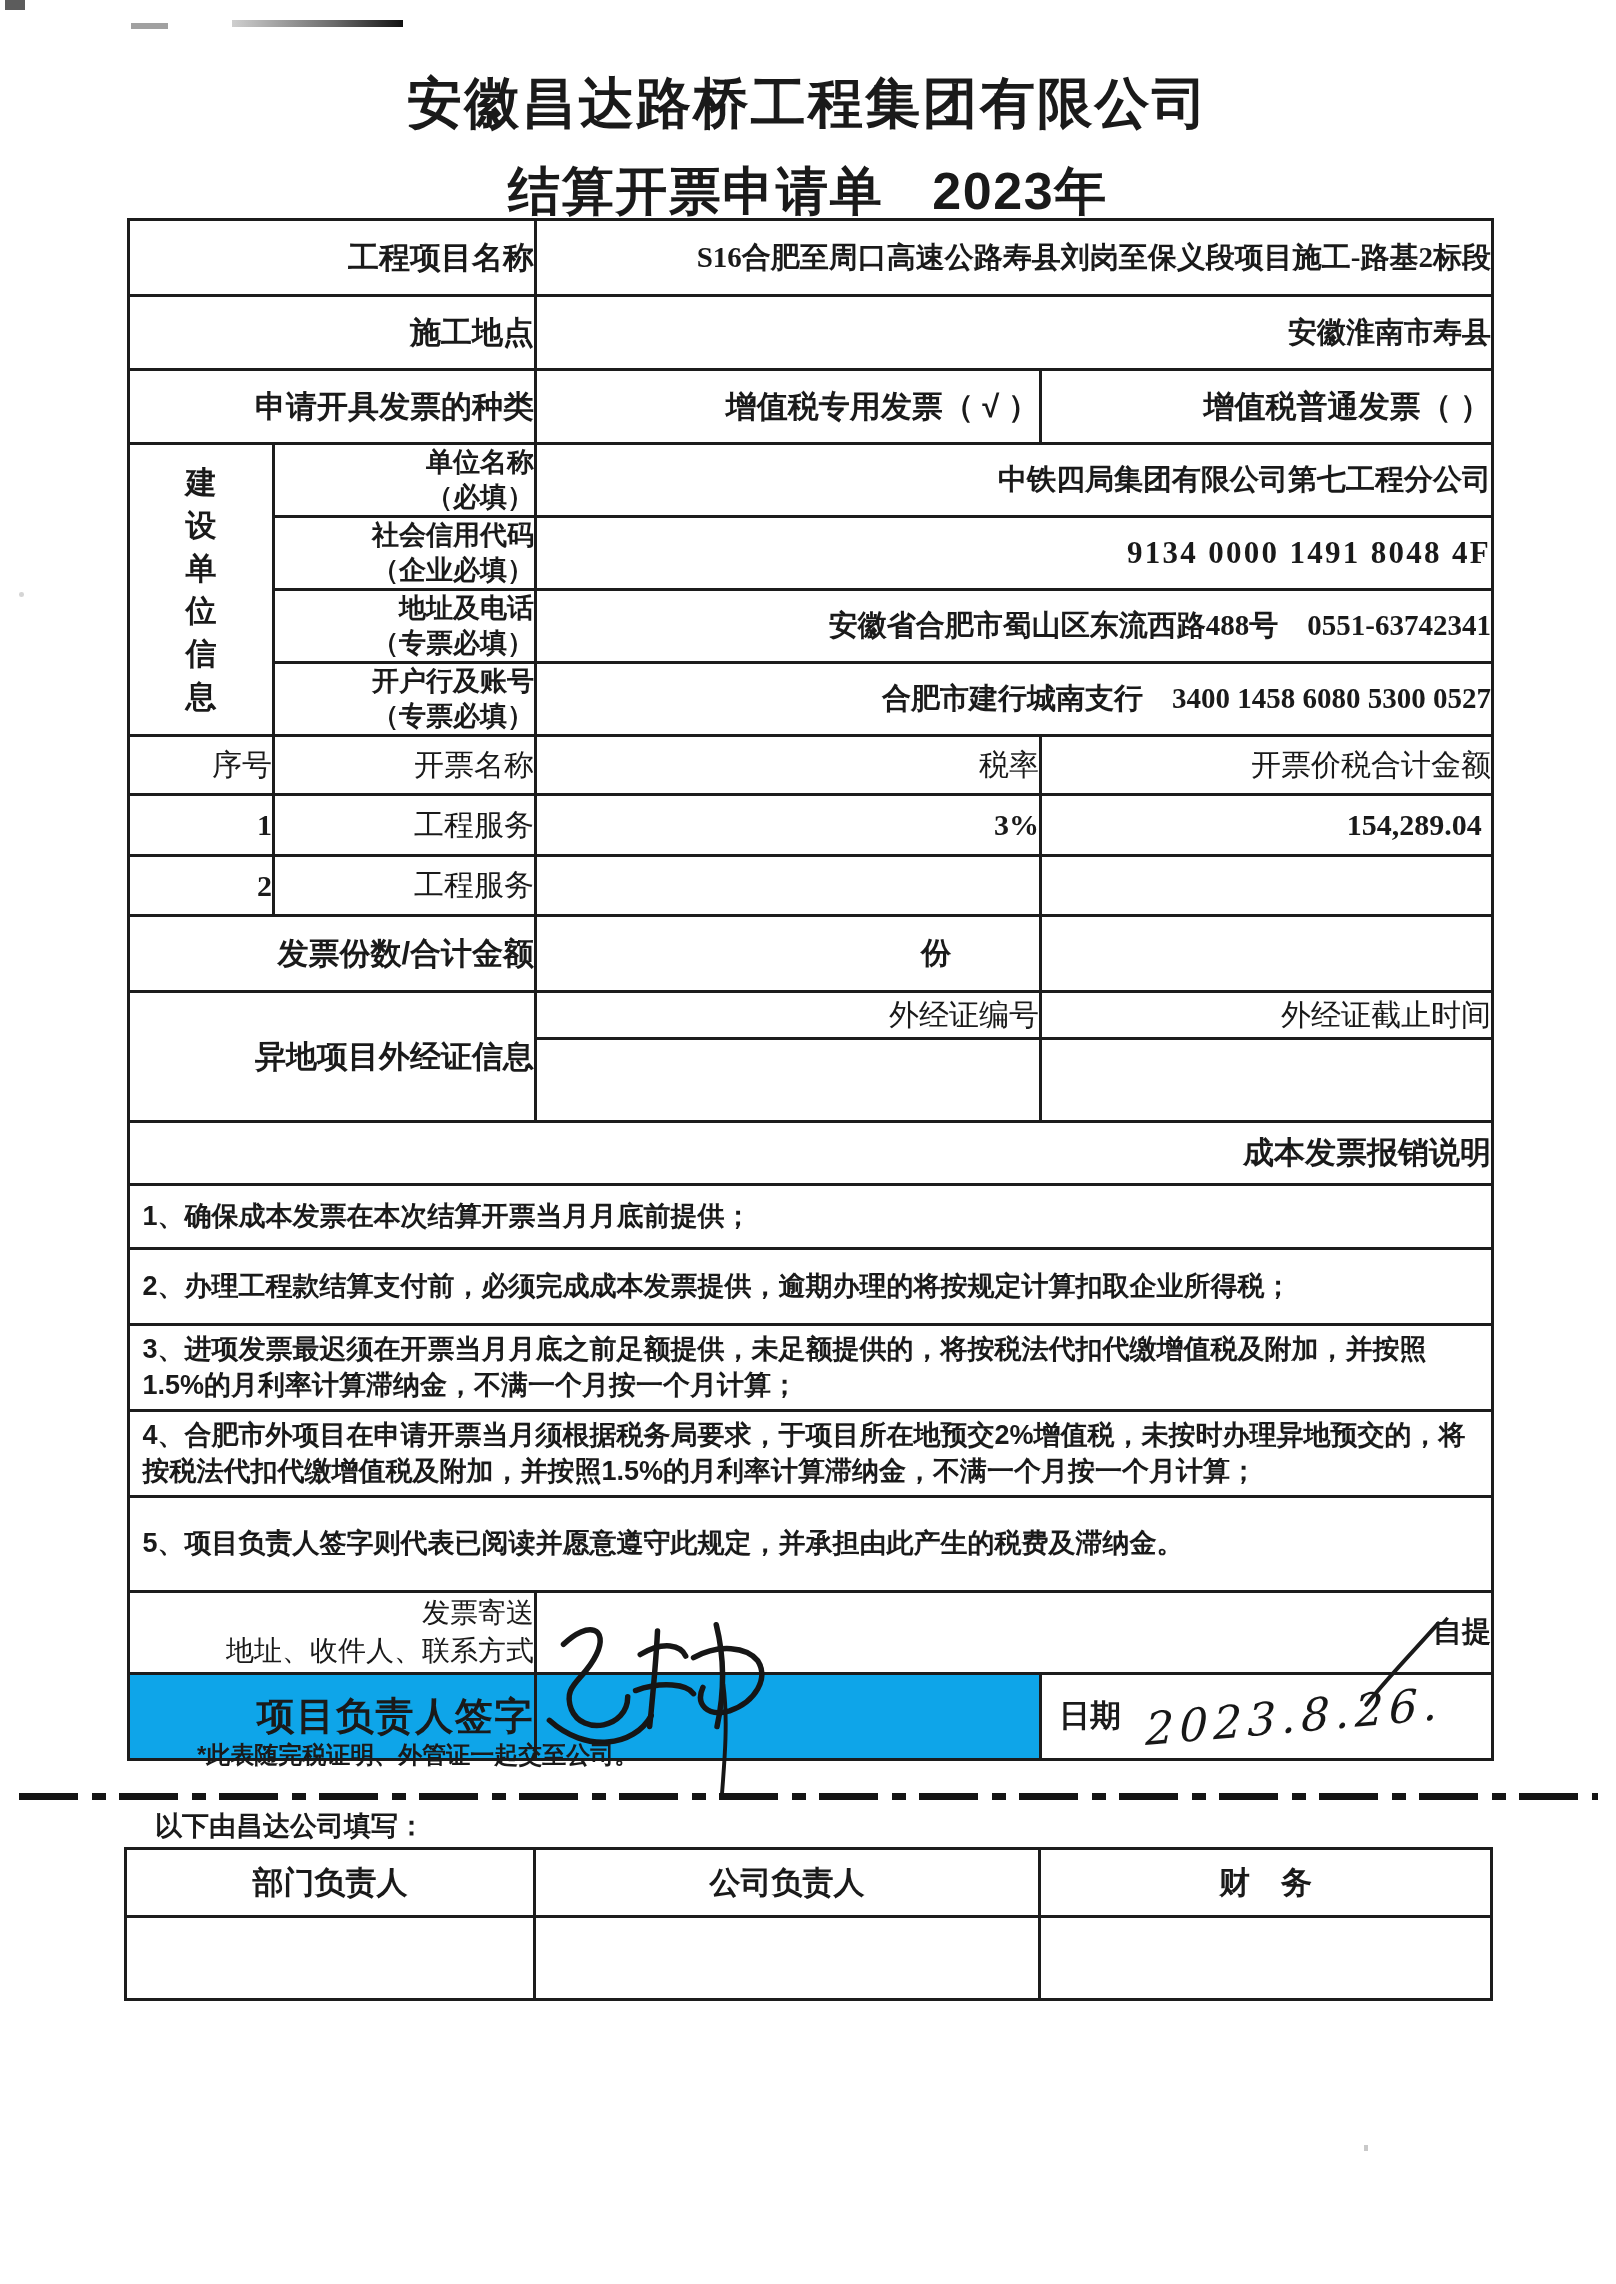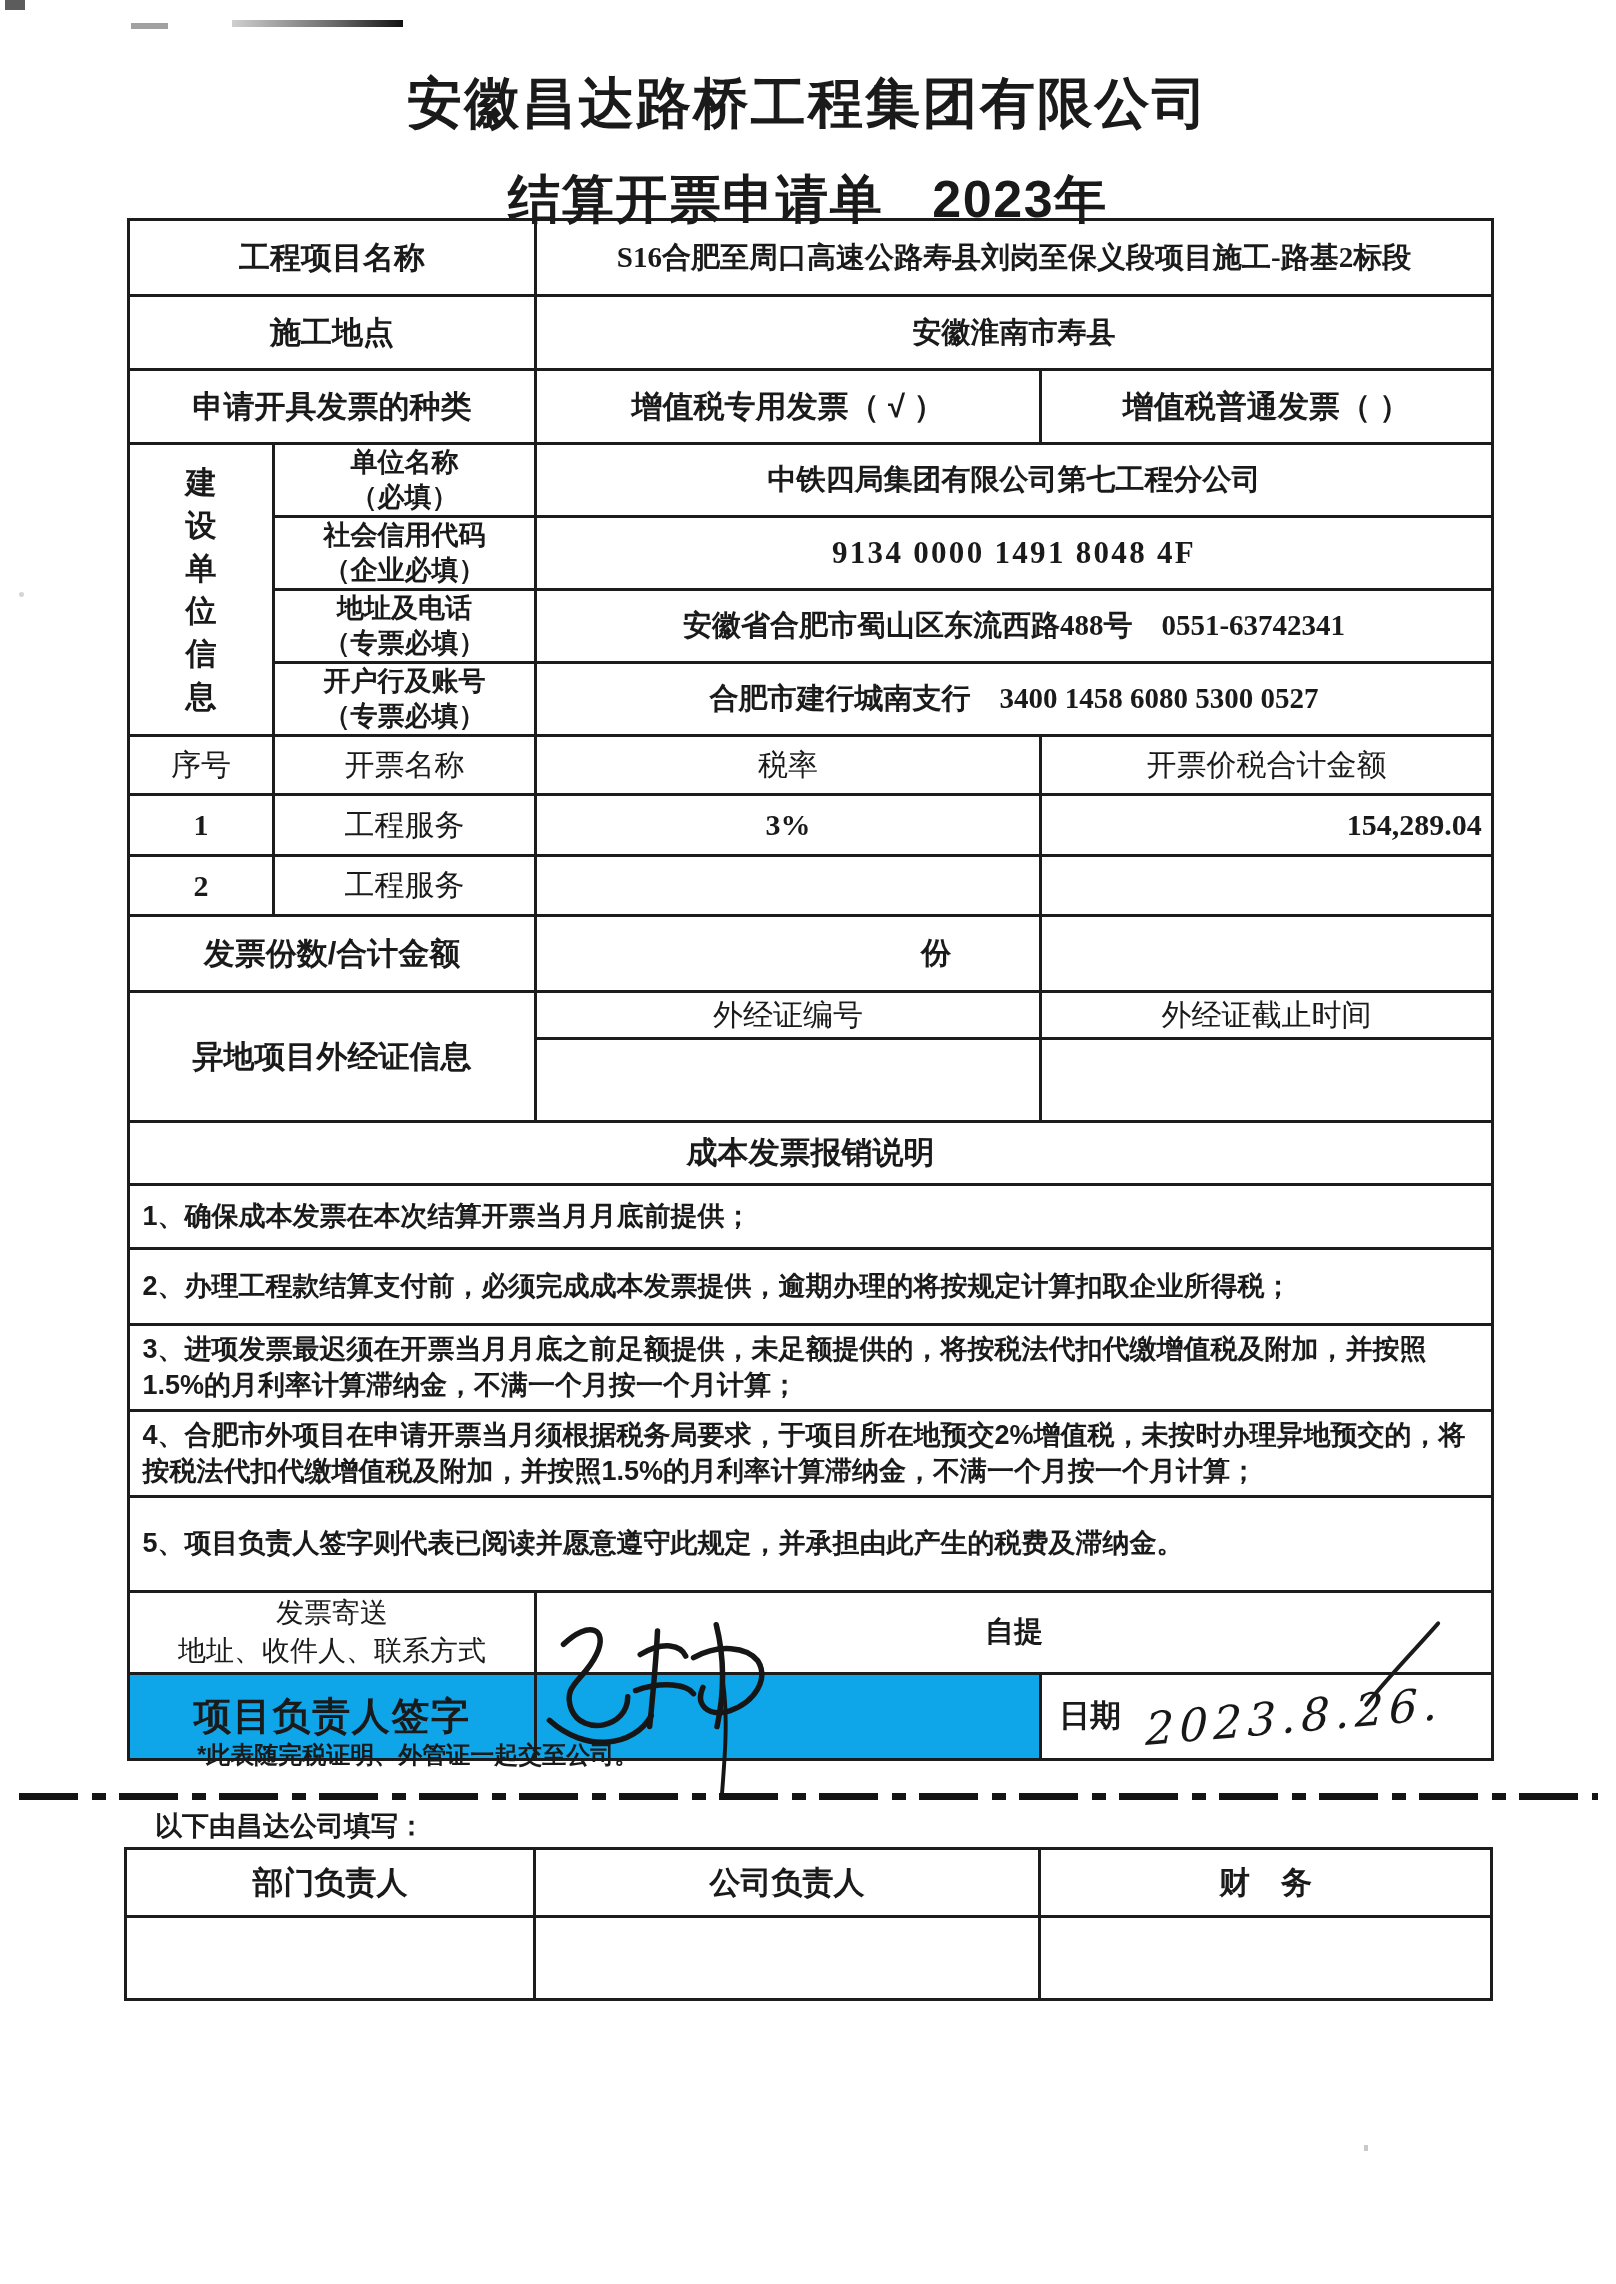--- a/index.html
+++ b/index.html
@@ -13,31 +13,31 @@
     overflow:hidden;
   }
 
   
   .title1 {
     position:absolute; top:67px; left:0; width:100%;
     text-align:center; font-size:55px; font-weight:700; letter-spacing:2.3px;
   }
   .title2 {
     position:absolute; top:157px; left:0; width:100%;
-    text-align:center; font-size:52px; font-weight:700; letter-spacing:1.6px;margin-top:8px;
+    text-align:center; font-size:52px; font-weight:700; letter-spacing:1.6px;
   }
   .title2 .year-gap { margin-left:49px; }
 
   
   table { border-collapse:collapse; table-layout:fixed; }
   .main-table { position:absolute; left:127px; top:218px; width:1364px; }
   .main-table td {
     border:3.1px solid #1c1c1c;
     border-top-width:3.9px; border-bottom-width:3.9px;
-    padding:0; text-align:center; vertical-align:middle;
+    padding:0; text-align:right; vertical-align:middle;
     overflow:hidden;
   }
   .lbl  { font-weight:400; font-size:30px; }
   .lbl-big { font-weight:700; font-size:31px; }
   .lbl2 div { font-weight:700; font-size:27px; line-height:35px; }
   .val  { font-family:"Liberation Serif", serif; font-weight:600; font-size:29px; }
   .code { letter-spacing:2.3px; font-size:31px; }
   .num  { font-family:"Liberation Serif", serif; font-weight:600; font-size:30px; }
   .amount-cell { text-align:right !important; padding-right:9.4px !important; }
   .unit-cell { text-align:right !important; padding-right:88px !important; font-weight:700; font-size:30px; }

